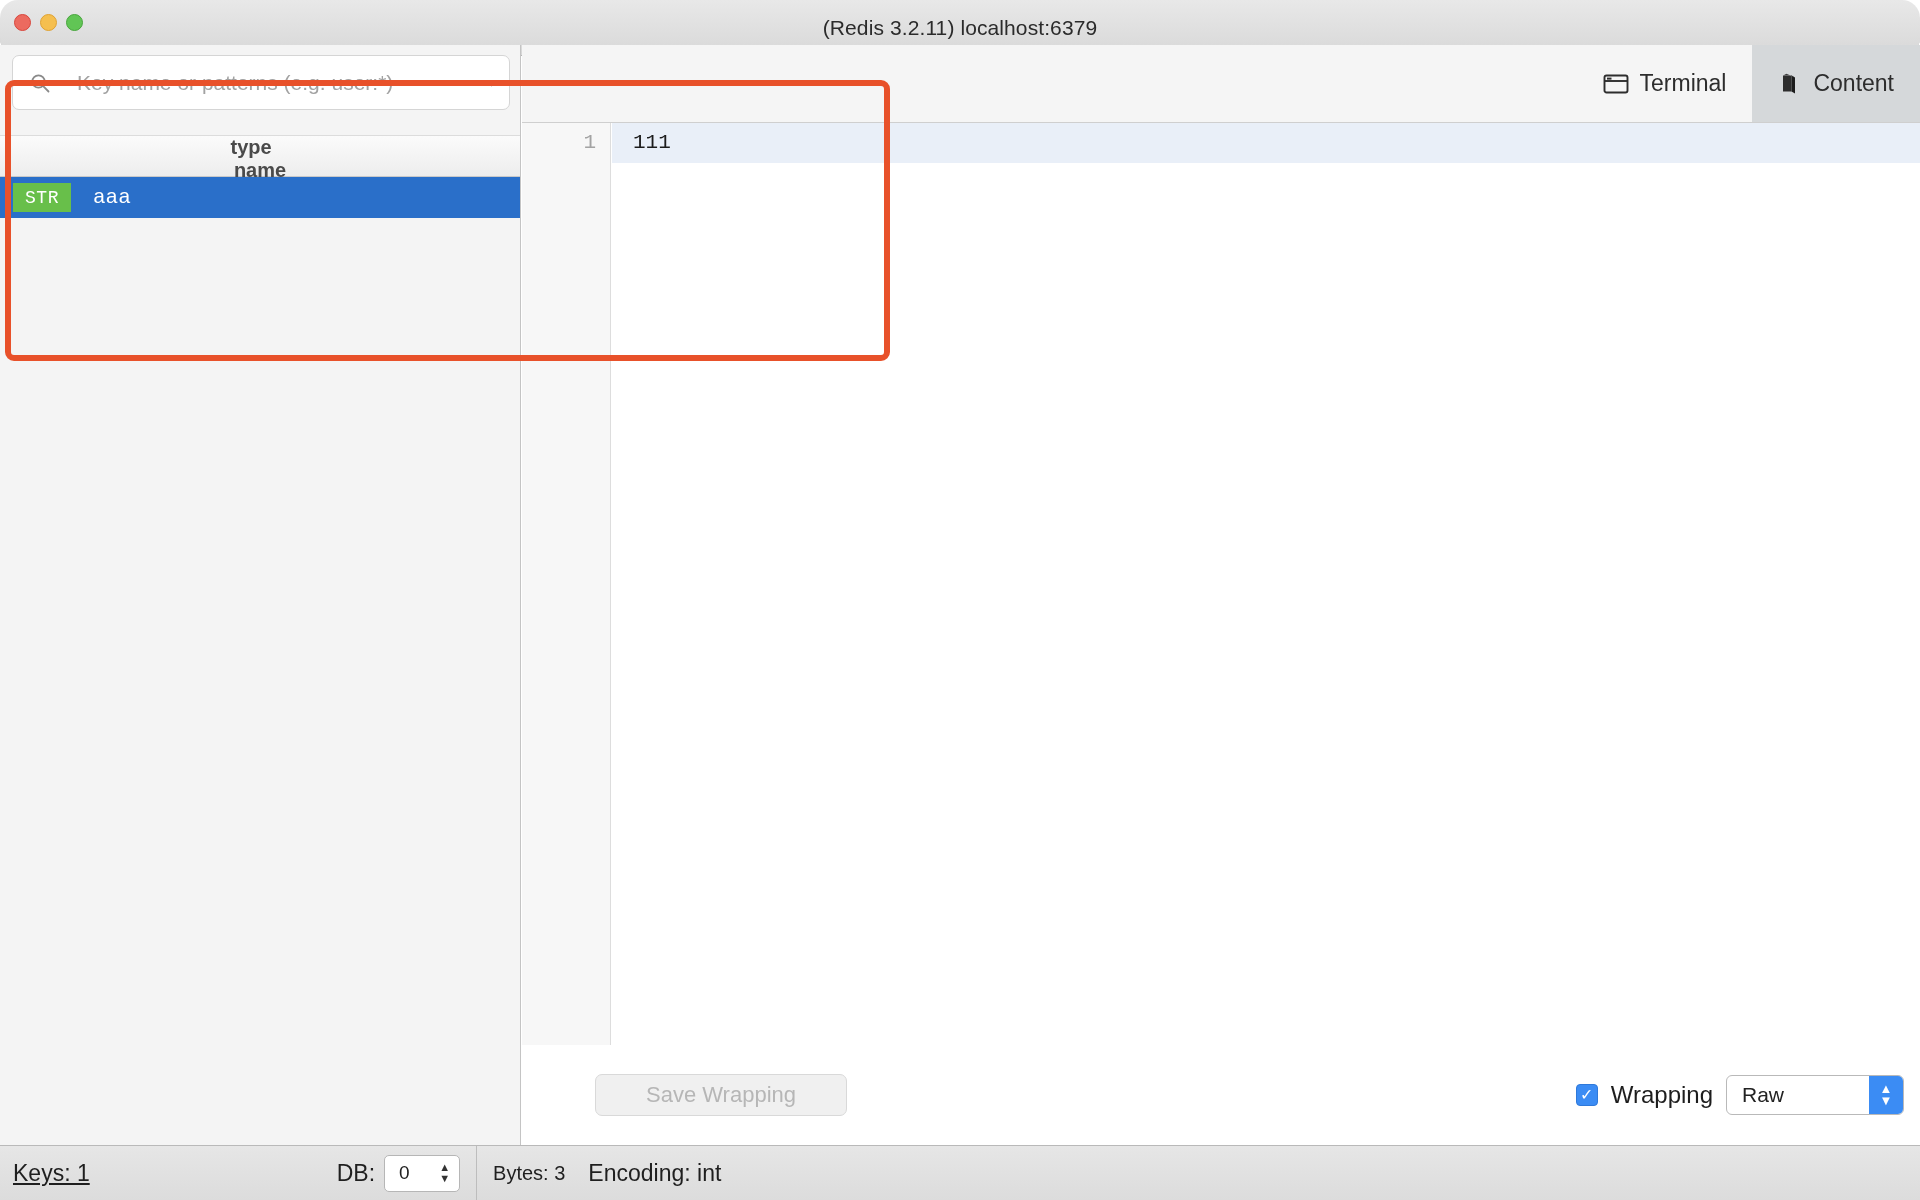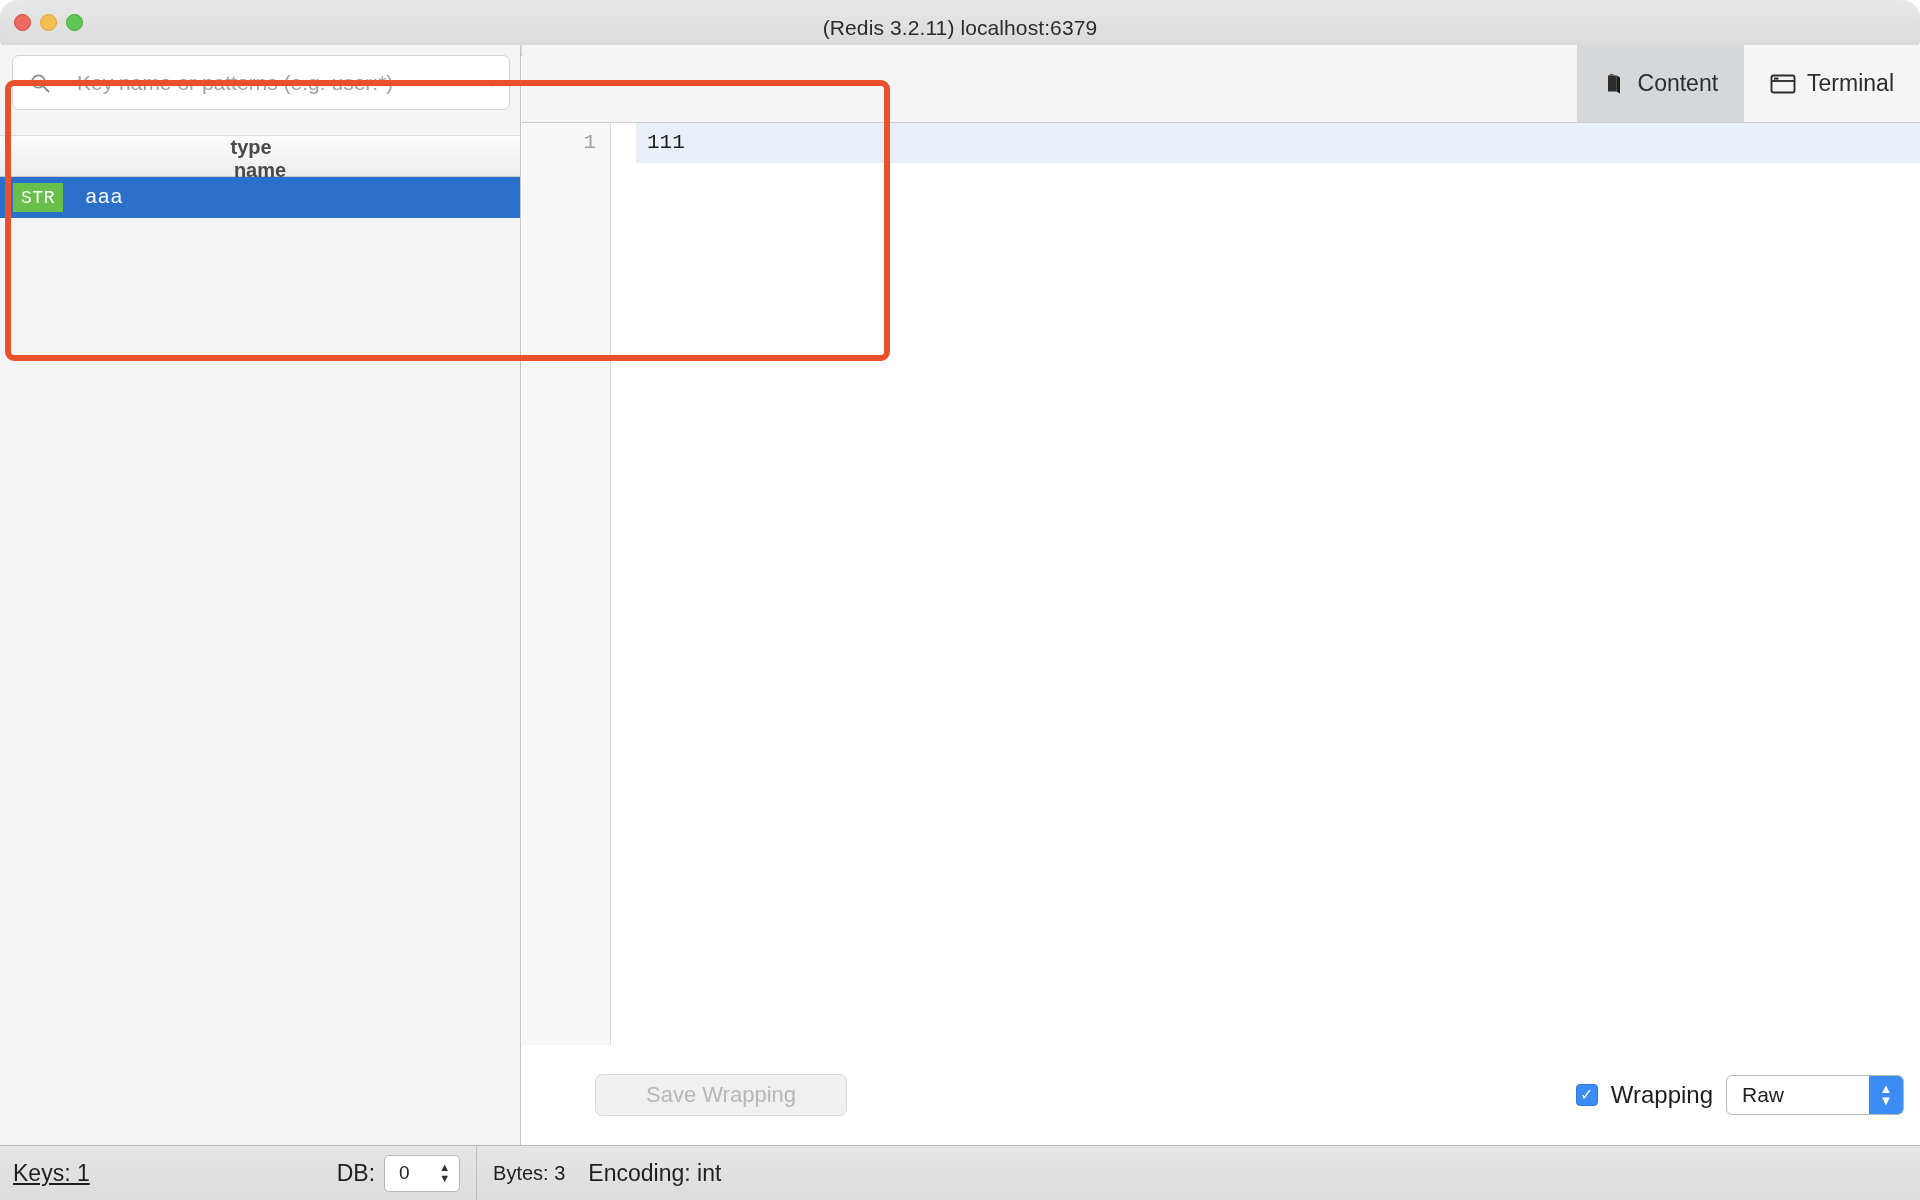--- a/index.html
+++ b/index.html
@@ -79,21 +79,21 @@
 
   .key-list {
     position: absolute; left: 0; top: 132px; width: 520px; height: 225px;
     background: #f4f4f4;
   }
   .key-row {
     height: 41px; display: flex; align-items: center;
     background: #2a6fc9;
   }
   .type-badge {
-    margin-left: 13px; width: 50px; height: 29px;
+    margin-left: 13px; width: 58px; height: 29px;
     background: #68bf4a; color: #ffffff;
     font-family: "Liberation Mono", monospace; font-size: 18px;
     display: flex; align-items: center; justify-content: center;
     letter-spacing: 0.5px;
   }
   .key-name {
     margin-left: 22px; color: #ffffff;
     font-family: "Liberation Mono", monospace; font-size: 21px;
   }
 
@@ -137,23 +137,23 @@
     font-family: "Liberation Mono", monospace;
     font-size: 21px; color: #a3a3a3;
   }
   .code-area {
     position: absolute; left: 90px; top: 0; width: 1308px; height: 1022px;
     background: #ffffff;
   }
   .code-line {
     height: 40px; line-height: 40px;
     background: #e9eff8;
-    padding-left: 11px;
+    padding-left: 21px;
     font-family: "Liberation Mono", monospace;
-    font-size: 21px; color: #1c1c1c; margin-left: 24px;
+    font-size: 21px; color: #1c1c1c;
   }
 
   .editor-footer {
     position: absolute; left: 0; bottom: 0; width: 1398px; height: 100px;
     background: #ffffff;
     display: flex; align-items: center;
   }
   .save-btn {
     margin-left: 73px;
     width: 252px; height: 42px;
@@ -281,39 +281,39 @@
         <div class="key-name">aaa</div>
       </div>
     </div>
 
     <div class="left-empty"></div>
   </div>
 
   <div class="right-panel">
 
     <div class="tabbar">
+      <div class="tab">
+        <span class="tab-icon">
+          <svg width="26" height="22" viewBox="0 0 26 22">
+            <rect x="1.5" y="2.5" width="23" height="17" rx="2" fill="none" stroke="#2d2d2d" stroke-width="1.9"></rect>
+            <line x1="1.5" y1="8" x2="24.5" y2="8" stroke="#2d2d2d" stroke-width="1.9"></line>
+            <rect x="4" y="4.6" width="4.5" height="2" fill="#2d2d2d"></rect>
+          </svg>
+        </span>
+        <span>Terminal</span>
+      </div>
       <div class="tab active">
         <span class="tab-icon">
           <svg width="24" height="24" viewBox="0 0 24 24">
             <path d="M5 3.6 L13.5 3.6 L13.5 19.5 L5 19.5 Z" fill="#2d2d2d"></path>
             <path d="M13.5 3.6 L17 5.6 L17 21.4 L13.5 19.5 Z" fill="#1c1c1c"></path>
             <path d="M5 3.6 L8.5 1.8 L17 5.6 L13.5 3.6 Z" fill="#3c3c3c"></path>
           </svg>
         </span>
         <span>Content</span>
-      </div>
-      <div class="tab">
-        <span class="tab-icon">
-          <svg width="26" height="22" viewBox="0 0 26 22">
-            <rect x="1.5" y="2.5" width="23" height="17" rx="2" fill="none" stroke="#2d2d2d" stroke-width="1.9"></rect>
-            <line x1="1.5" y1="8" x2="24.5" y2="8" stroke="#2d2d2d" stroke-width="1.9"></line>
-            <rect x="4" y="4.6" width="4.5" height="2" fill="#2d2d2d"></rect>
-          </svg>
-        </span>
-        <span>Terminal</span>
       </div>
     </div>
 
     <div class="editor-area">
       <div class="gutter">
         <div class="gutter-num">1</div>
       </div>
       <div class="code-area">
         <div class="code-line">111</div>
       </div>

